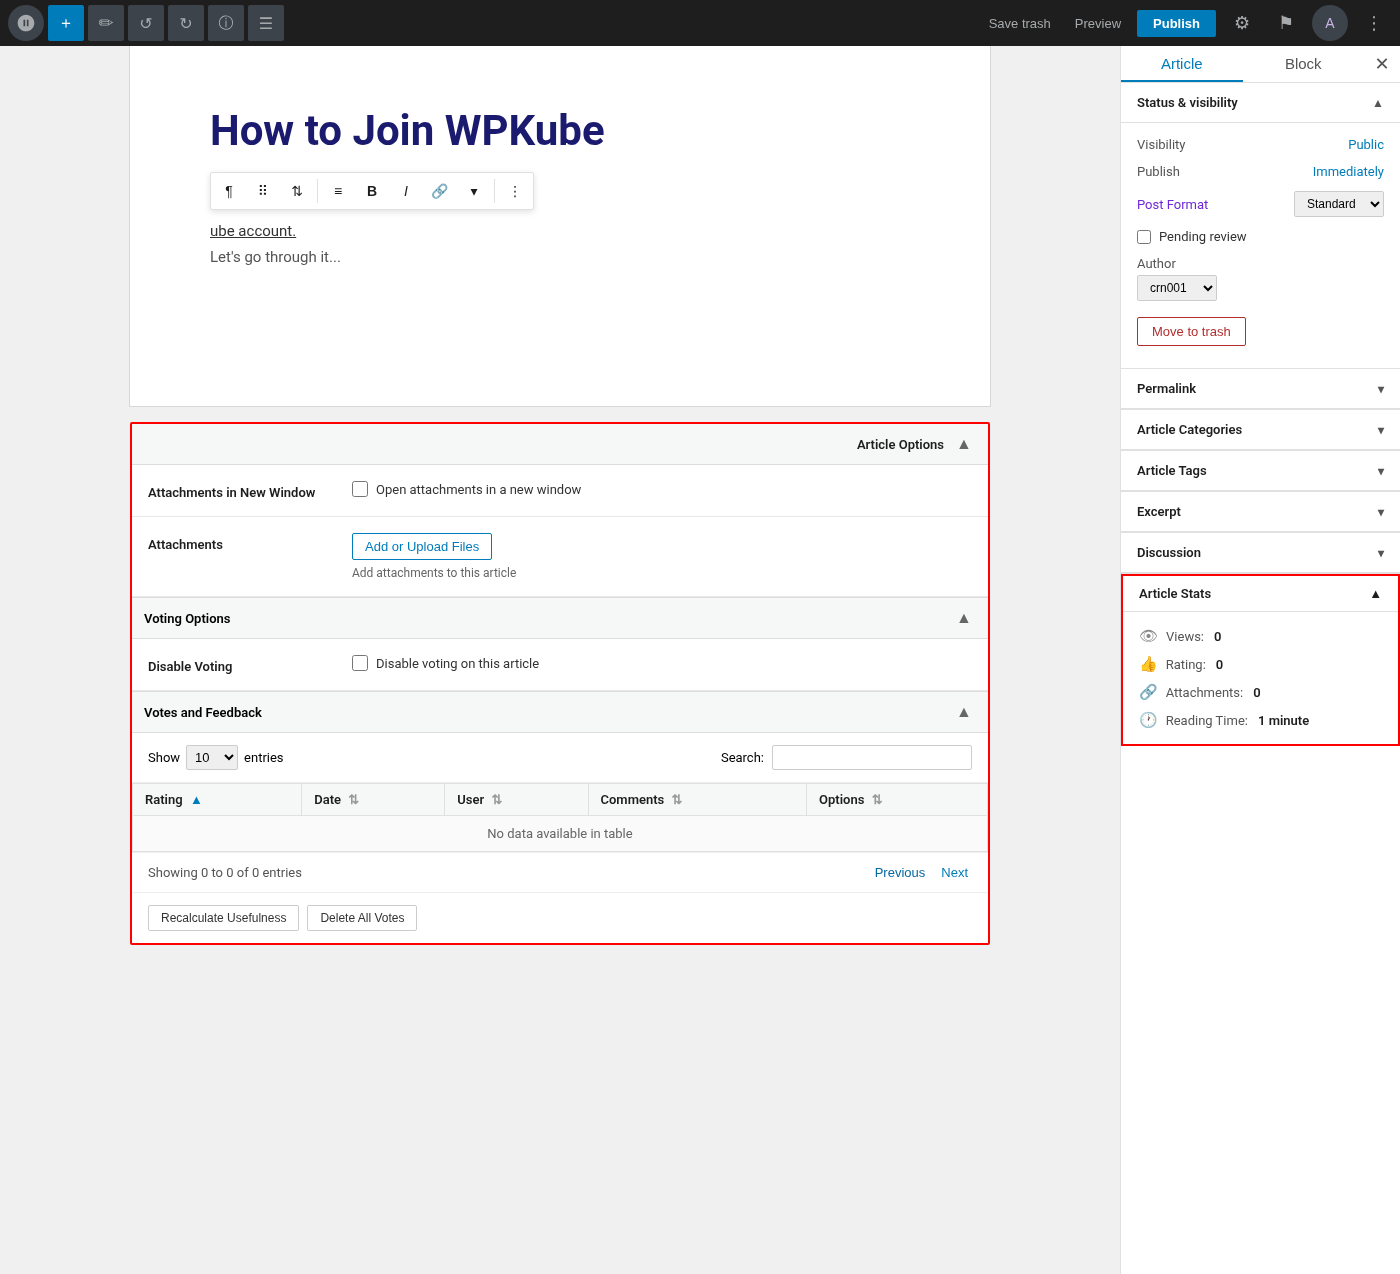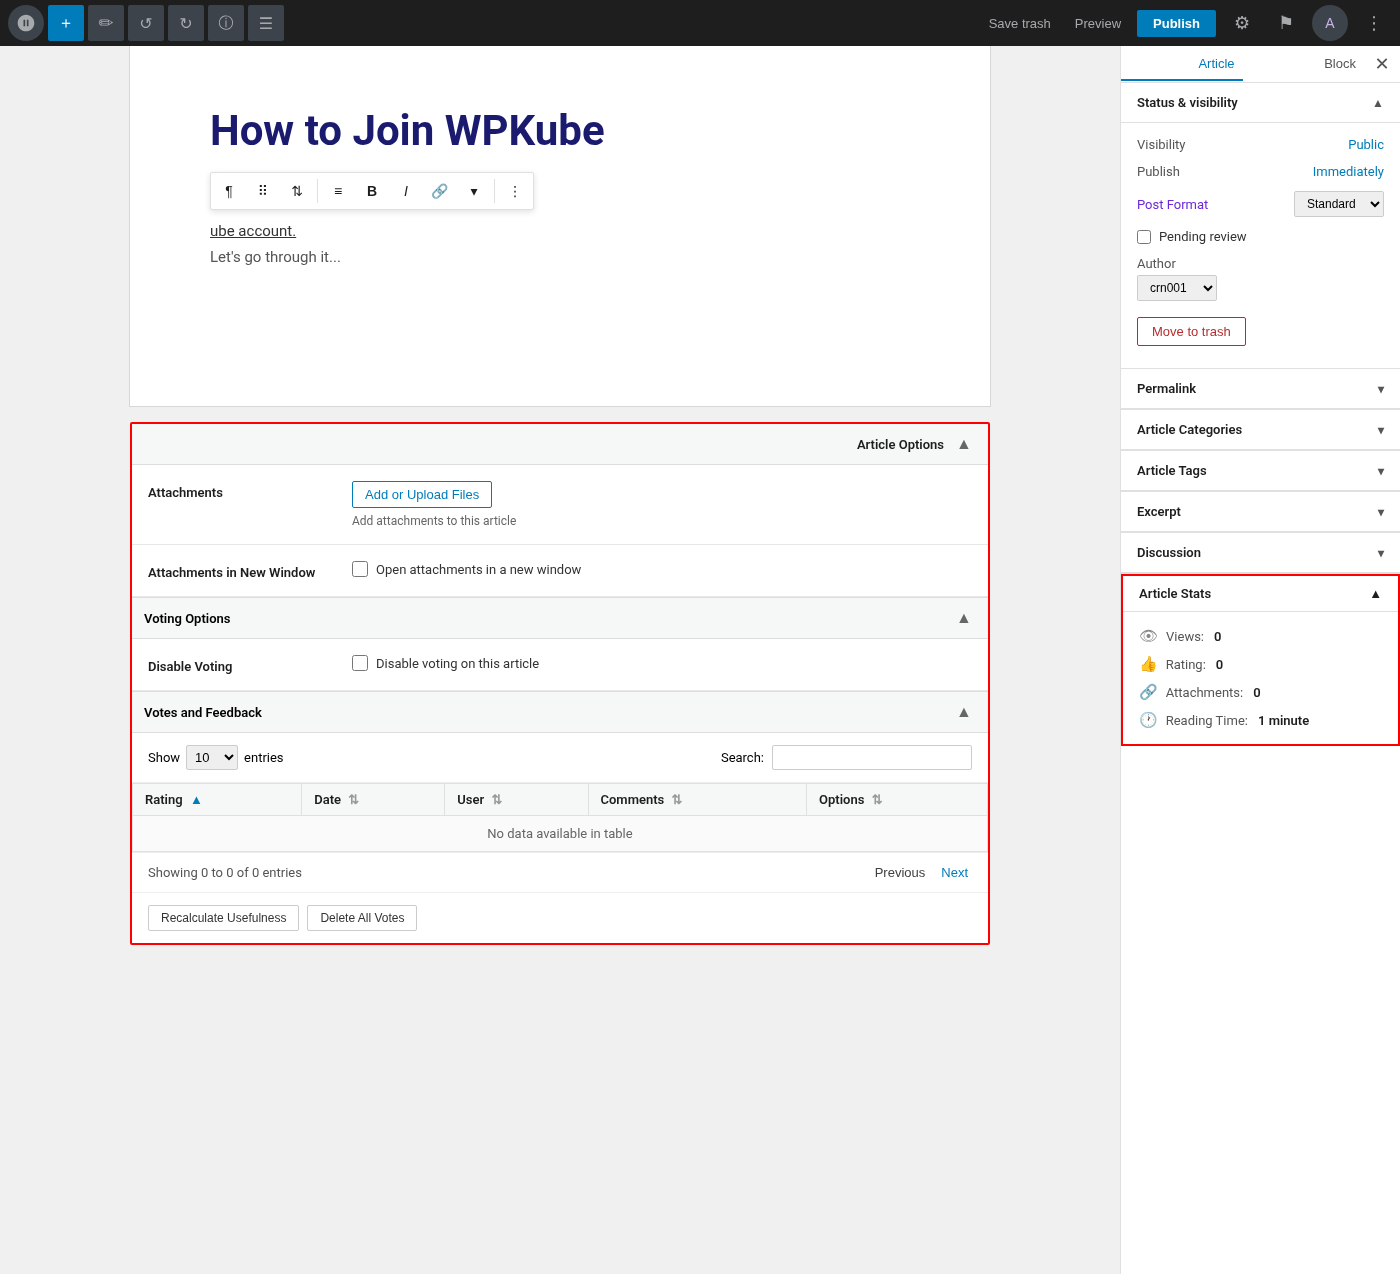--- a/index.html
+++ b/index.html
@@ -272,21 +272,21 @@
       border-top: 1px solid #eee;
       font-size: 13px;
       color: #555;
     }
     .vf-pagination { display: flex; align-items: center; gap: 8px; }
     .vf-pg-btn {
       background: none;
       border: none;
       cursor: pointer;
       font-size: 13px;
-      color: #404040;
+      color: #0369a1;
       padding: 2px 4px;
     }
     .vf-pg-btn.active { color: #007cba; }
 
     .vf-actions {
       padding: 12px 16px;
       display: flex;
       gap: 8px;
       border-top: 1px solid #eee;
     }
@@ -312,22 +312,22 @@
     }
 
     .sidebar-tabs {
       display: flex;
       border-bottom: 1px solid #e0e0e0;
       align-items: center;
     }
     .sidebar-tab {
       flex: 1;
       padding: 8px;
-      text-align: right;
-      font-size: 13px;
+      text-align: center;
+      font-size: 15px;
       font-weight: 500;
       cursor: pointer;
       background: none;
       border: none;
       border-bottom: 2px solid transparent;
       color: #555;
     }
     .sidebar-tab.active {
       color: #007cba;
       border-bottom-color: #007cba;
@@ -500,34 +500,34 @@
 
     <div class="article-options-box">
       <div class="ao-section-header">
         <span>Article Options</span>
         <button class="ao-collapse-btn">▲</button>
       </div>
 
       <div class="ao-body">
 
         <div class="ao-row">
-          <div class="ao-label">Attachments</div>
-          <div class="ao-content">
-            <button class="ao-upload-btn">Add or Upload Files</button>
-            <div class="ao-hint">Add attachments to this article</div>
-          </div>
-        </div>
-
-        <div class="ao-row">
           <div class="ao-label">Attachments in New Window</div>
           <div class="ao-content">
             <label class="ao-checkbox-row">
               <input type="checkbox" class="ao-checkbox" style="">
               <span>Open attachments in a new window</span>
             </label>
+          </div>
+        </div>
+
+        <div class="ao-row">
+          <div class="ao-label">Attachments</div>
+          <div class="ao-content">
+            <button class="ao-upload-btn">Add or Upload Files</button>
+            <div class="ao-hint">Add attachments to this article</div>
           </div>
         </div>
 
         <div class="ao-sub-header">
           <span>Voting Options</span>
           <button class="ao-collapse-btn">▲</button>
         </div>
 
         <div class="ao-row">
           <div class="ao-label">Disable Voting</div>

